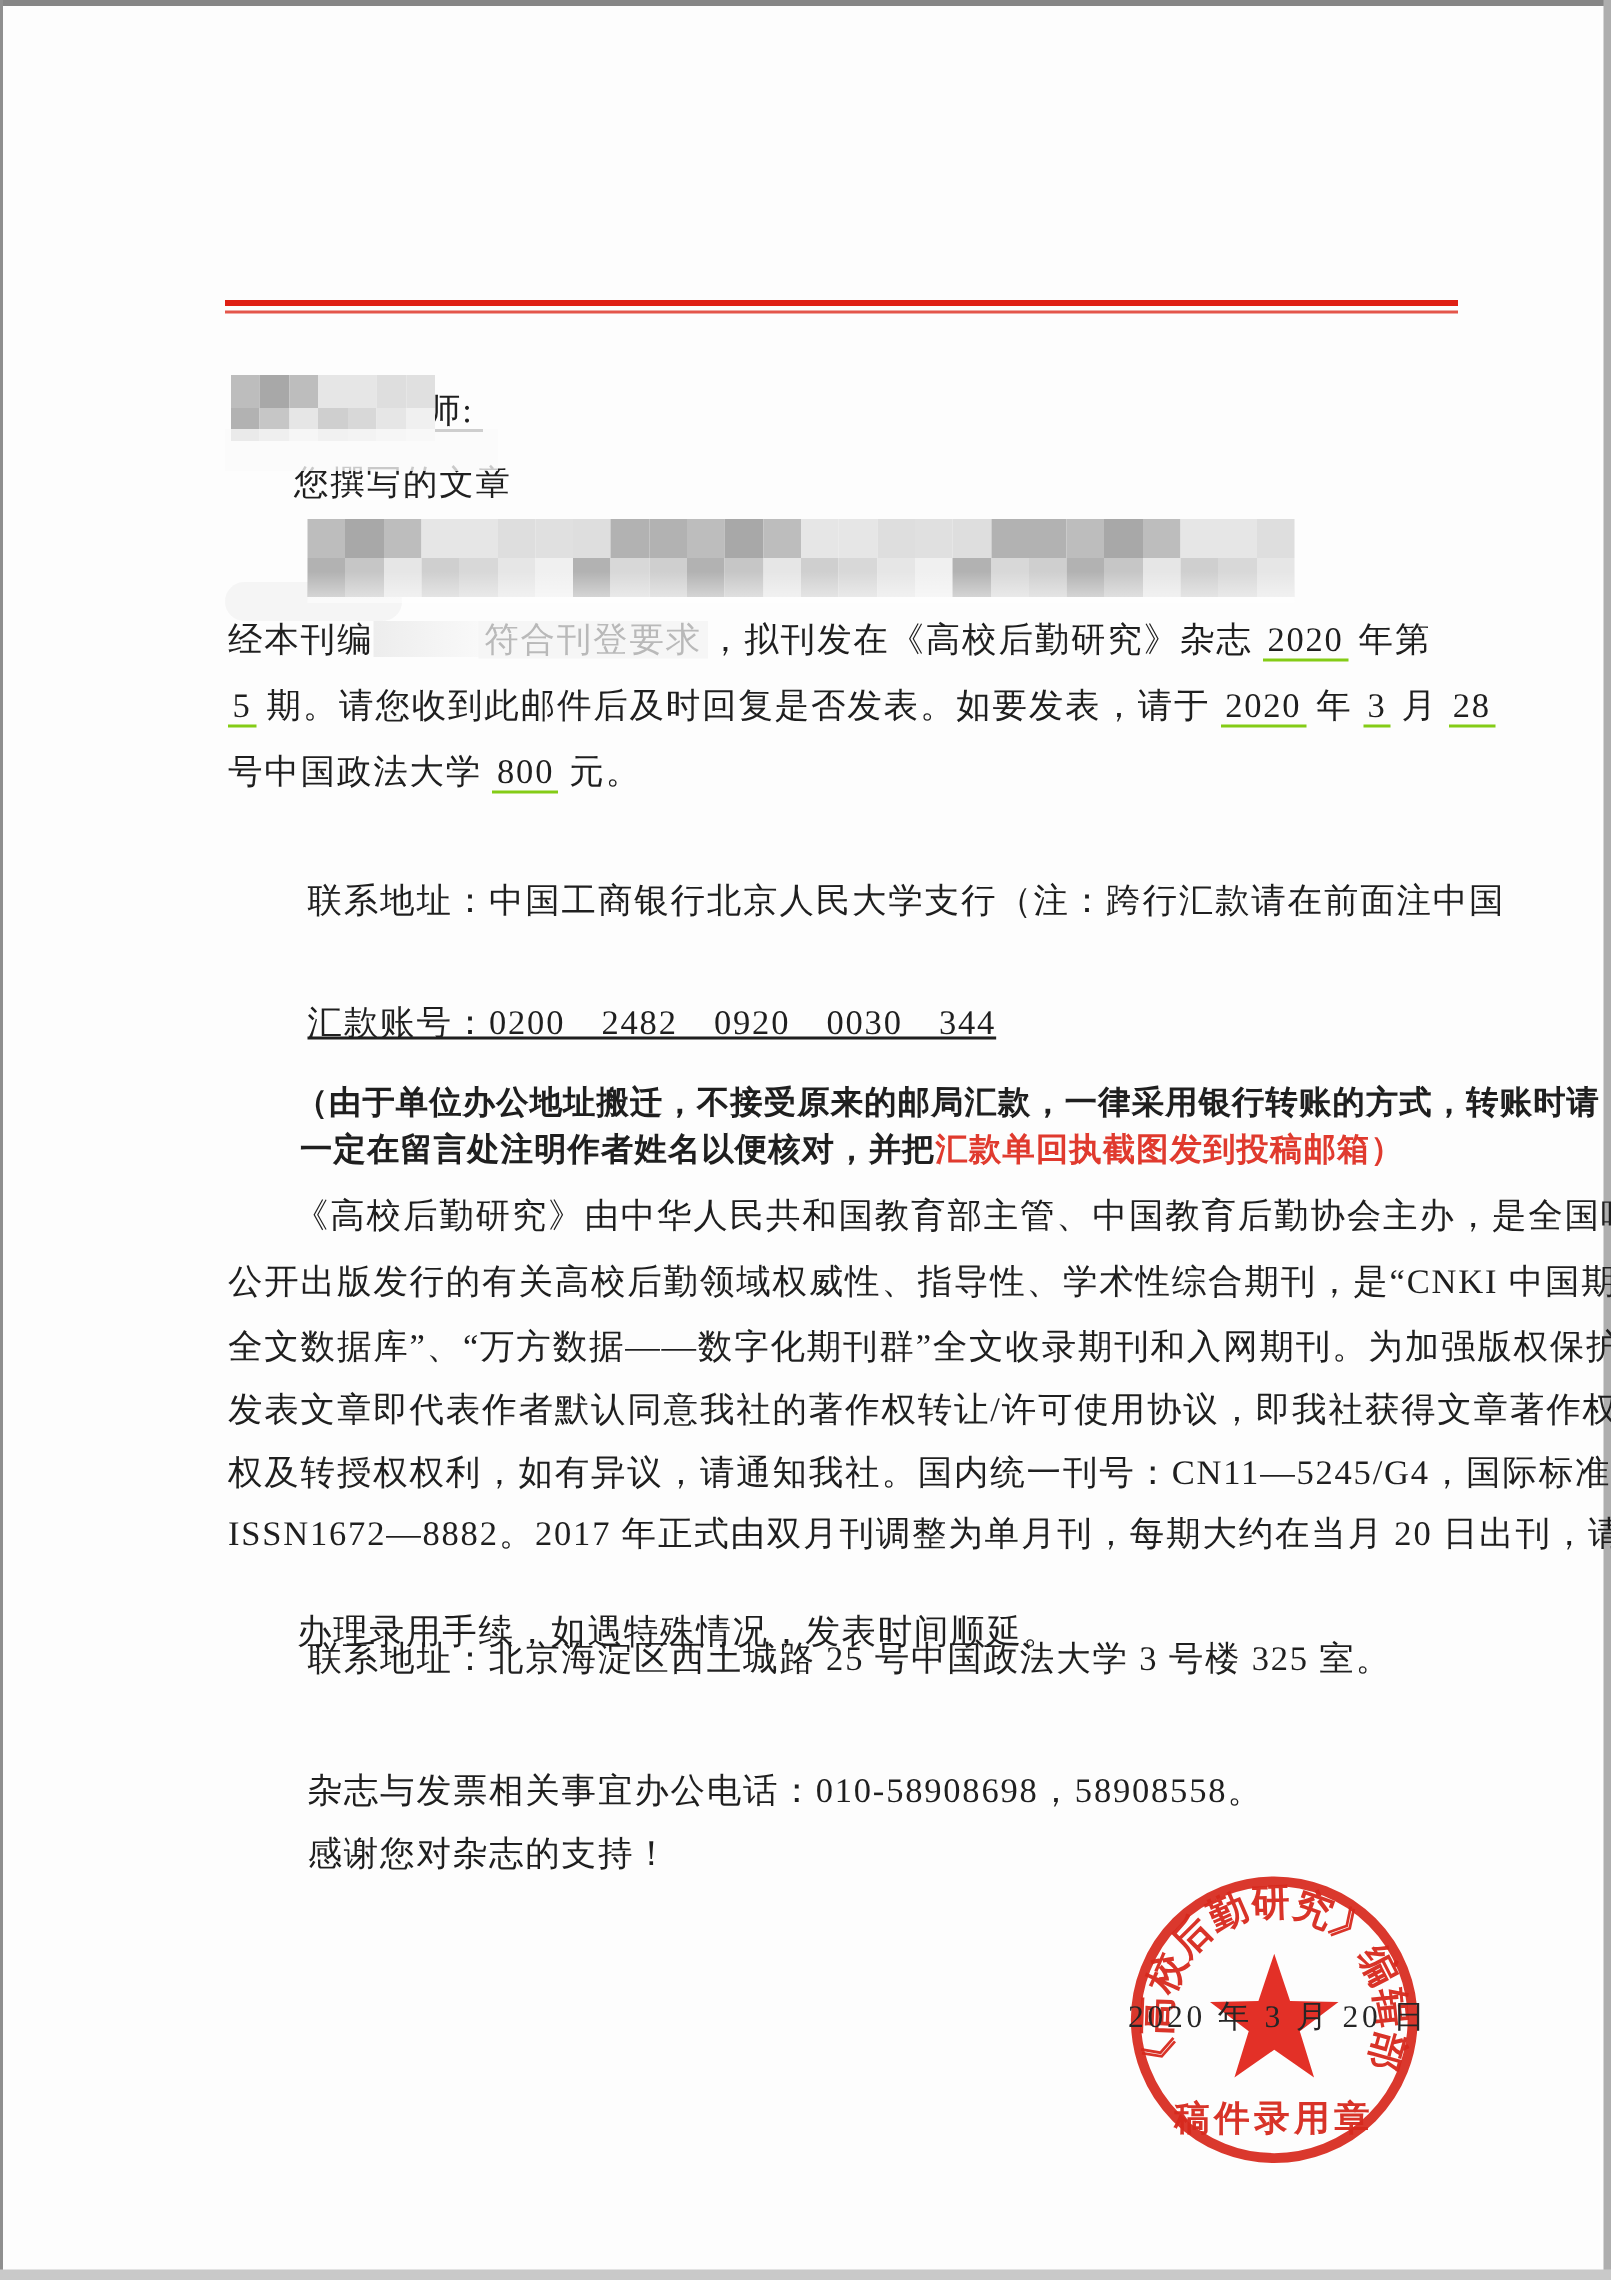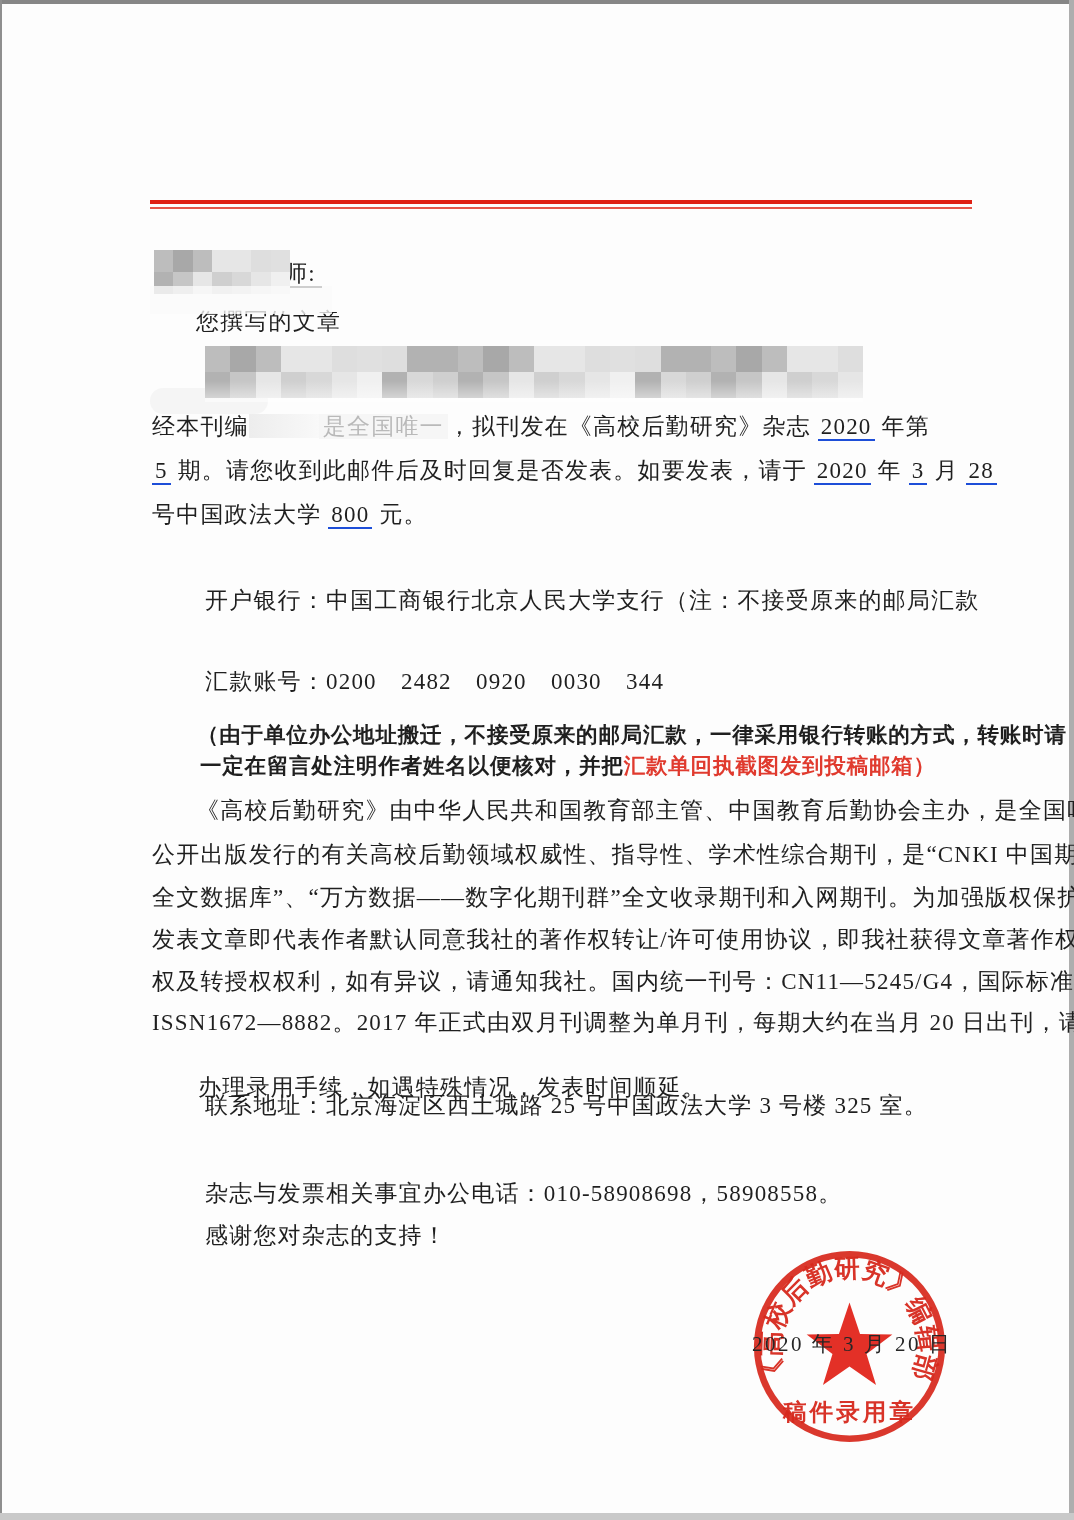--- a/index.html
+++ b/index.html
@@ -10,21 +10,21 @@
   .edge-right{position:absolute;top:0;right:0;bottom:0;width:5px;background:#aeaeae;}
   .edge-bottom{position:absolute;left:0;right:0;bottom:0;height:7px;background:#c9c9c9;}
 
   .doc-title{position:absolute;left:150px;top:146px;width:822px;text-align:center;
              font-family:"Liberation Sans","DejaVu Sans",sans-serif;font-weight:bold;
              font-size:41px;letter-spacing:2px;color:#df2014;white-space:nowrap;}
   .title-rule-thick{position:absolute;left:150px;top:200px;width:822px;height:4px;background:#df2014;}
   .title-rule-thin{position:absolute;left:150px;top:207px;width:822px;height:2px;background:#e4564b;}
 
   .ln{position:absolute;font-size:23px;letter-spacing:1.2px;white-space:nowrap;color:#1f1f1f;}
-  .ln .u{border-bottom:2px solid #1d4ed8;padding:0 3px;}
+  .ln .u{border-bottom:2px solid #84cc16;padding:0 3px;}
   .ln .b{font-weight:normal;}
   .notice{font-weight:bold;font-size:21.5px;letter-spacing:0.8px;}
   .red-seg{color:#e03a2e;}
 
   .greeting-underline{border-bottom:2px solid #333;padding-right:6px;}
 
   .mosaic{position:absolute;display:grid;z-index:4;}
   .mosaic i{display:block;width:100%;height:100%;}
   .mosaic-fade{position:absolute;z-index:5;background:linear-gradient(180deg,rgba(255,255,255,0) 30%,rgba(255,255,255,0.55) 100%);}
   .blur-rect{position:absolute;z-index:6;background:rgba(250,250,250,0.78);}
@@ -124,33 +124,33 @@
       <i style="background: rgb(198, 198, 198);"></i>
       <i style="background: rgb(230, 230, 230);"></i>
       <i style="background: rgb(207, 207, 207);"></i>
       <i style="background: rgb(216, 216, 216);"></i>
       <i style="background: rgb(230, 230, 230);"></i>
     </div>
   <div class="mosaic-fade" style="left:205px;top:372px;width:658px;height:30px;"></div>
   <div class="blob" style="left:150px;top:388px;width:118px;height:26px;"></div>
 
   <div class="ln" style="left:152px;top:411px;">
-    <span>经本刊编</span><span class="blur-lead"></span><span class="blur-seg">是全国唯一</span><span>，拟刊发在《高校后勤研究》杂志 </span><span class="u">2020</span><span> 年第</span>
+    <span>经本刊编</span><span class="blur-lead"></span><span class="blur-seg">符合刊登要求</span><span>，拟刊发在《高校后勤研究》杂志 </span><span class="u">2020</span><span> 年第</span>
   </div>
 
   <div class="ln" style="left:152px;top:455px;">
     <span class="u">5</span><span> 期。请您收到此邮件后及时回复是否发表。如要发表，请于 </span><span class="u">2020</span><span> 年 </span><span class="u">3</span><span> 月 </span><span class="u">28</span>
   </div>
 
   <div class="ln" style="left:152px;top:499px;">
     <span>号中国政法大学 </span><span class="u">800</span><span> 元。</span>
   </div>
 
-  <div class="ln" style="left:205px;top:585px;">开户银行：中国工商银行北京人民大学支行（注：不接受原来的邮局汇款</div>
-  <div class="ln" style="left:205px;top:666px;">汇款账号：0200　2482　0920　0030　344</div>
+  <div class="ln" style="left:205px;top:585px;">联系地址：中国工商银行北京人民大学支行（注：跨行汇款请在前面注中国</div>
+  <div class="ln" style="left:205px;top:666px;text-decoration:underline;">汇款账号：0200　2482　0920　0030　344</div>
 
   <div class="ln notice" style="left:197px;top:720px;text-align:right;">（由于单位办公地址搬迁，不接受原来的邮局汇款，一律采用银行转账的方式，转账时请</div>
   <div class="ln notice" style="left:200px;top:751px;">
     <span>一定在留言处注明作者姓名以便核对，并把</span><span class="red-seg">汇款单回执截图发到投稿邮箱）</span>
   </div>
 
   <div class="ln" style="left:196px;top:795px;">
     <span>《高校后勤研究》由</span><span class="b">中华人民共和国教育部主管、中国教育后勤协会主办</span><span>，是全国唯一</span>
   </div>
   <div class="ln" style="left:152px;top:839px;">公开出版发行的有关高校后勤领域权威性、指导性、学术性综合期刊，是“CNKI 中国期刊</div>

